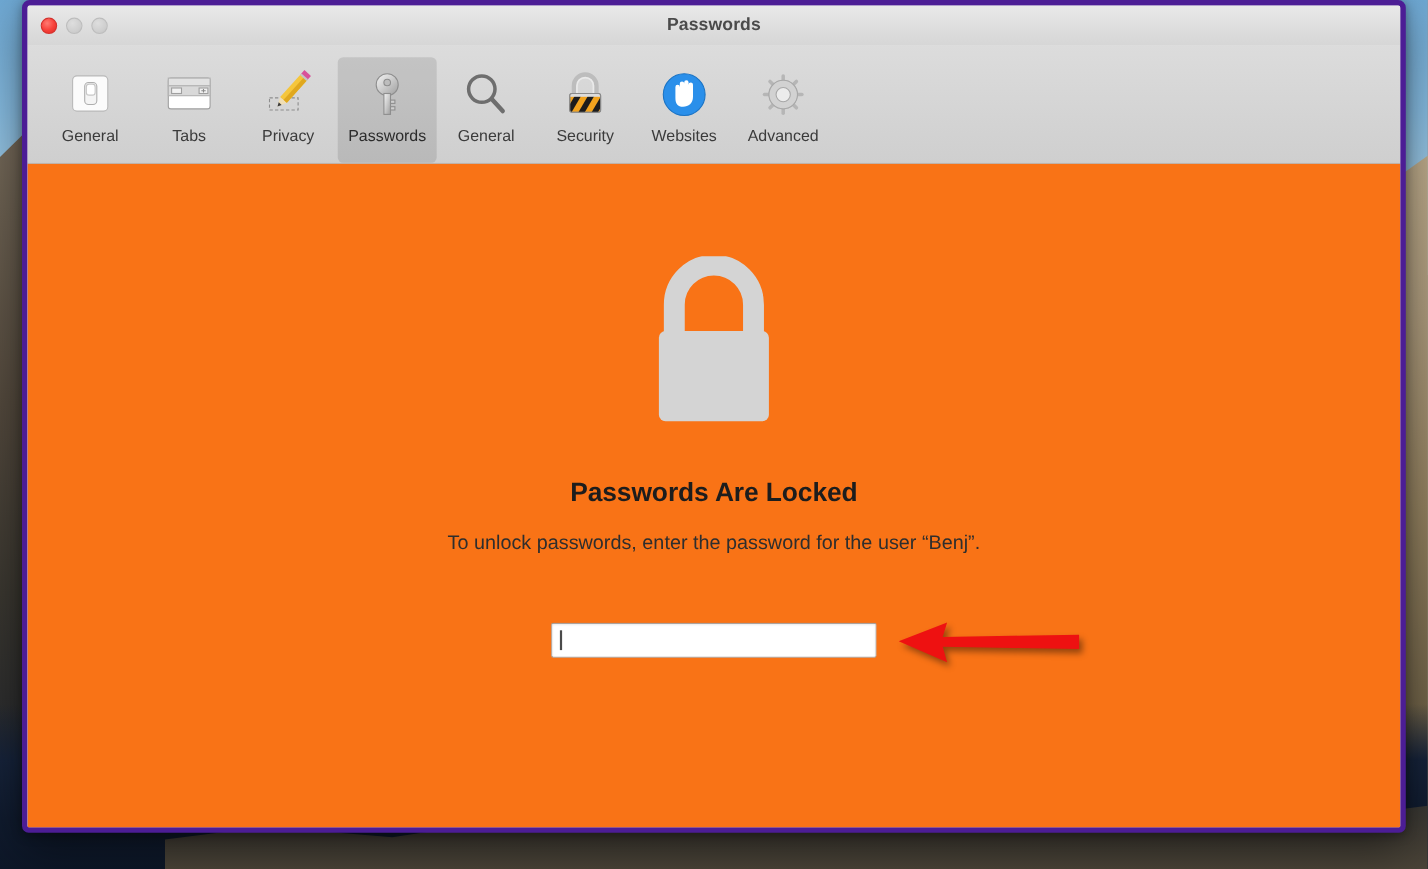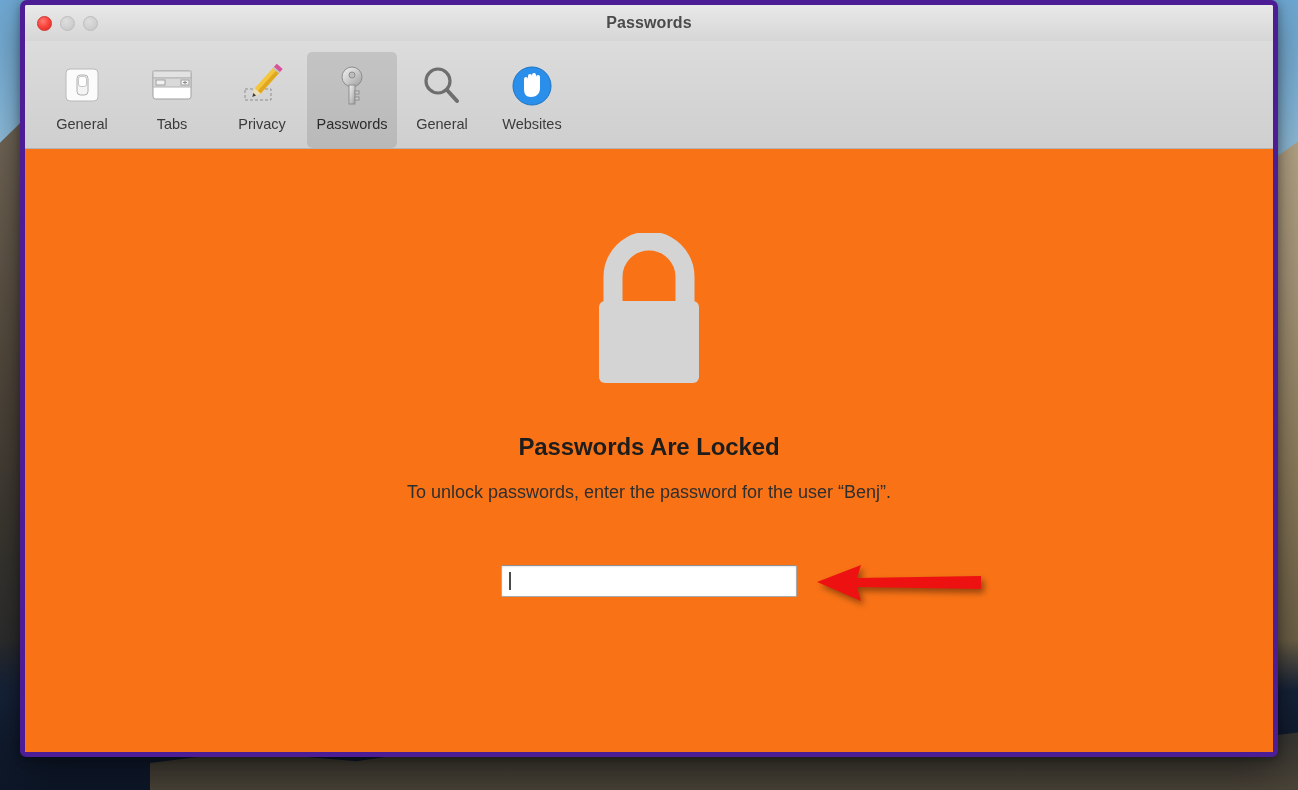--- a/index.html
+++ b/index.html
@@ -280,34 +280,78 @@
       <div class="tb-item">
         <span class="tb-icon">
           <svg width="46" height="46" viewBox="0 0 46 46">
             <circle cx="19" cy="18" r="12" fill="none" stroke="#6e6e6e" stroke-width="3.2"></circle>
             <line x1="28" y1="27" x2="38" y2="38" stroke="#6e6e6e" stroke-width="4" stroke-linecap="round"></line>
           </svg>
         </span>
         <span class="tb-label">General</span>
       </div>
 
+      <div class="tb-item">
+        <span class="tb-icon">
+          <svg width="46" height="46" viewBox="0 0 46 46">
+            <path d="M13 22 V15 a10 10 0 0 1 20 0 V22" fill="none" stroke="#bdbdbd" stroke-width="4.5"></path>
+            <path d="M15.5 22 V15 a7.5 7.5 0 0 1 15 0 V22" fill="none" stroke="#eaeaea" stroke-width="1.6"></path>
+            <clipPath id="lockbody">
+                <rect x="9" y="22" width="28" height="17" rx="2"></rect>
+              </clipPath>
+            <rect x="9" y="22" width="28" height="17" rx="2" fill="#f2a31e" stroke="#8a8a8a"></rect>
+            <g clip-path="url(#lockbody)">
+              <g stroke="#1c1c1c" stroke-width="5">
+                <line x1="6" y1="42" x2="20" y2="18"></line>
+                <line x1="18" y1="42" x2="32" y2="18"></line>
+                <line x1="30" y1="42" x2="44" y2="18"></line>
+              </g>
+              <rect x="9" y="22" width="28" height="3" fill="#dcdcdc"></rect>
+            </g>
+            <rect x="9" y="22" width="28" height="17" rx="2" fill="none" stroke="#8a8a8a"></rect>
+          </svg>
+        </span>
+        <span class="tb-label">Security</span>
+      </div>
 
       <div class="tb-item">
         <span class="tb-icon">
           <svg width="46" height="46" viewBox="0 0 46 46">
             <circle cx="23" cy="23" r="19" fill="#2a8fea"></circle>
             <circle cx="23" cy="23" r="19" fill="none" stroke="#1b73c4"></circle>
             <path d="M15 26 V16 a2 2 0 0 1 4 0 v-3 a2 2 0 0 1 4 0 v-1 a2 2 0 0 1 4 0 v2 a2 2 0 0 1 4 0 v11 c0 6 -4 9 -9 9 c-5 0 -7 -3 -7 -8 z" fill="#ffffff"></path>
           </svg>
         </span>
         <span class="tb-label">Websites</span>
       </div>
 
 
 
+      <div class="tb-item">
+        <span class="tb-icon">
+          <svg width="46" height="46" viewBox="0 0 46 46">
+            <g fill="#c4c4c4" stroke="#aeaeae" stroke-width=".8">
+              <circle cx="23" cy="23" r="13"></circle>
+            </g>
+            <g stroke="#b6b6b6" stroke-width="3.2" stroke-linecap="round">
+              <line x1="23" y1="6" x2="23" y2="12"></line>
+                <line x1="35" y1="11" x2="31" y2="15"></line>
+              <line x1="40" y1="23" x2="34" y2="23"></line>
+                <line x1="35" y1="35" x2="31" y2="31"></line>
+              <line x1="23" y1="40" x2="23" y2="34"></line>
+                <line x1="11" y1="35" x2="15" y2="31"></line>
+              <line x1="6" y1="23" x2="12" y2="23"></line>
+                <line x1="11" y1="11" x2="15" y2="15"></line>
+            </g>
+            <circle cx="23" cy="23" r="13" fill="#d2d2d2" stroke="#a8a8a8"></circle>
+            <circle cx="23" cy="23" r="6.5" fill="#ececec" stroke="#a8a8a8"></circle>
+          </svg>
+        </span>
+        <span class="tb-label">Advanced</span>
+      </div>
 
     </div>
 
     <div id="content">
 
       <div id="lock-graphic">
         <svg width="124" height="152" viewBox="0 0 124 152">
           <path d="M26 72 V44 a36 36 0 0 1 72 0 V72" fill="none" stroke="#d4d4d4" stroke-width="19"></path>
           <rect x="12" y="68" width="100" height="82" rx="6" fill="#d4d4d4"></rect>
         </svg>

